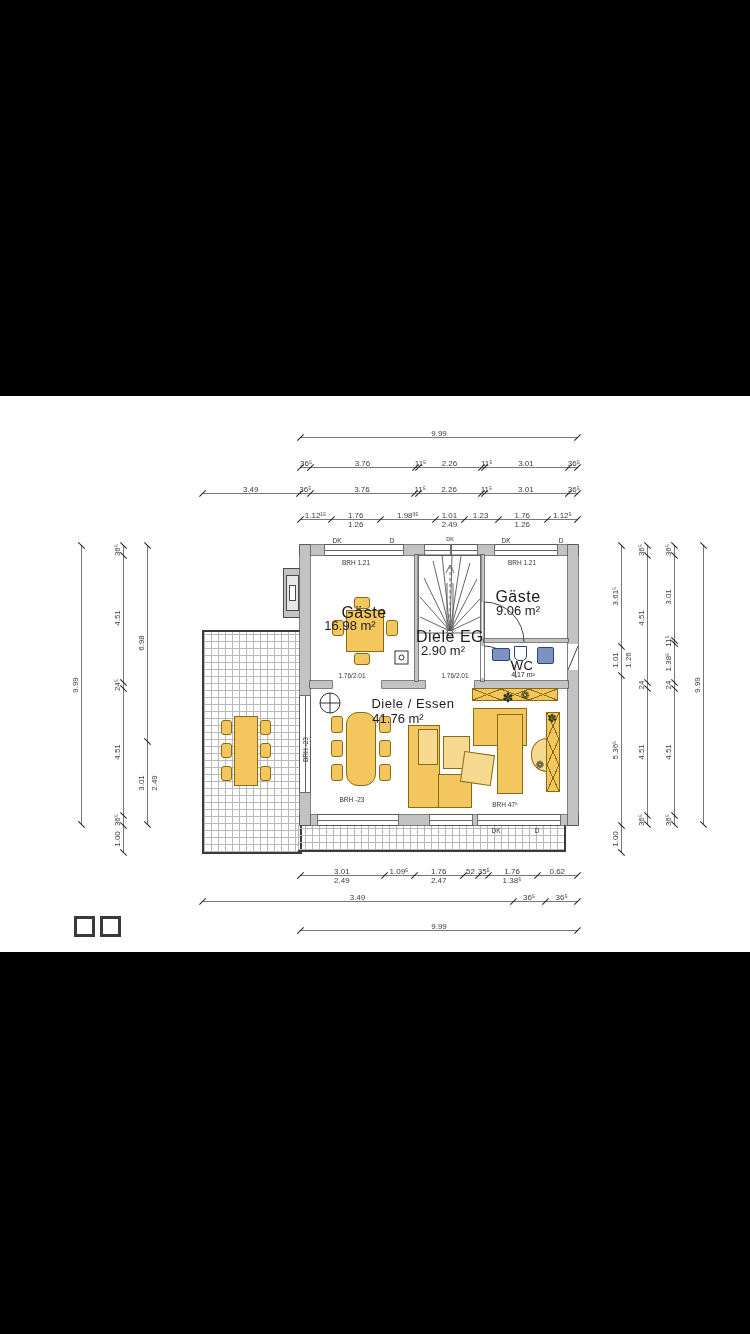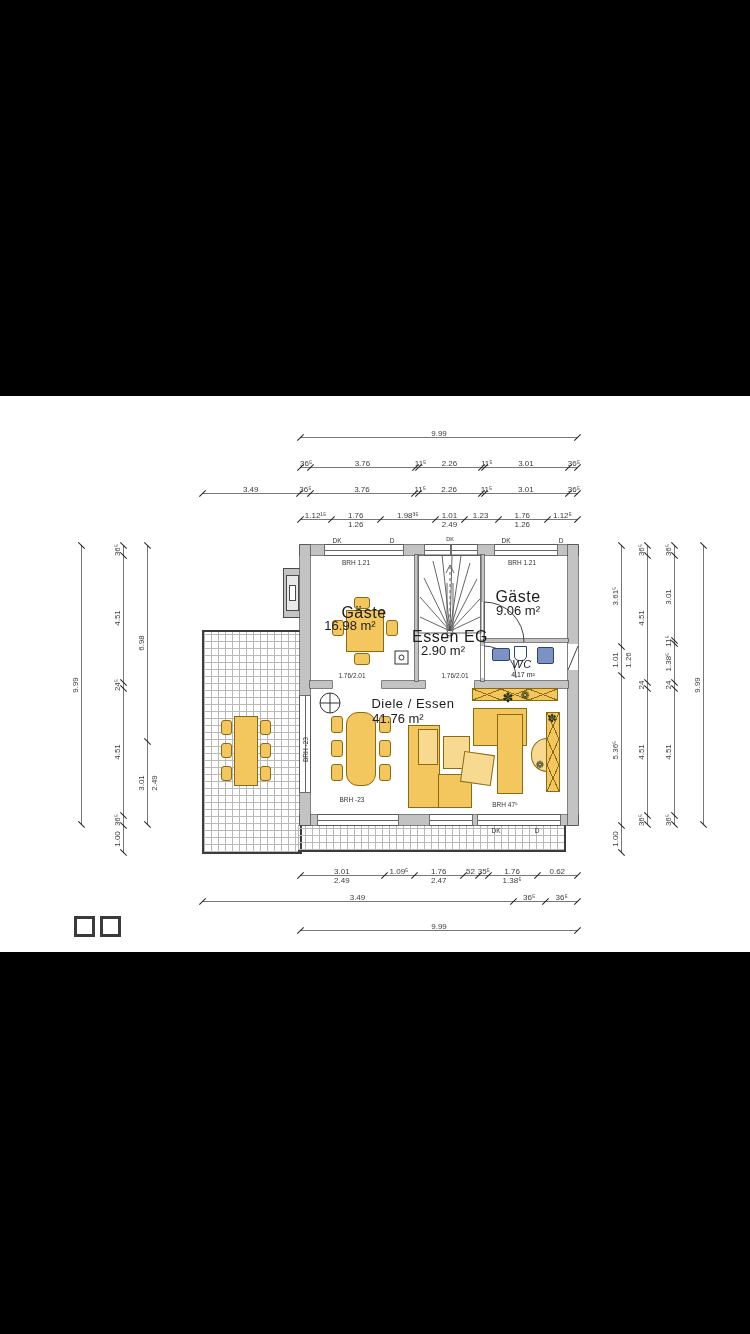--- a/index.html
+++ b/index.html
@@ -379,25 +379,25 @@
   <div class="fix" style="left:514px;top:250px;width:11px;height:13px;border-radius:0 0 5px 5px;background:#fff;"></div>
   <div class="fix" style="left:537px;top:251px;width:15px;height:15px;"></div>
 
   <div class="plant" style="left:508px;top:301px;">✽</div>
   <div class="plant" style="left:525px;top:299px;font-size:11px;">❁</div>
   <div class="plant" style="left:552px;top:322px;font-size:11px;">✽</div>
   <div class="plant" style="left:540px;top:368px;font-size:10px;">❁</div>
 
   <div class="lbl room-name" style="left:364px;top:208px;">Gäste</div>
   <div class="lbl room-area" style="left:350px;top:222px;">16.98 m²</div>
-  <div class="lbl room-name" style="left:450px;top:232px;">Essen EG</div>
+  <div class="lbl room-name" style="left:450px;top:232px;">Diele EG</div>
   <div class="lbl room-area" style="left:443px;top:247px;">2.90 m²</div>
   <div class="lbl room-name" style="left:518px;top:192px;">Gäste</div>
   <div class="lbl room-area" style="left:518px;top:207px;">9.06 m²</div>
-  <div class="lbl room-name" style="left:522px;top:262px;font-size:11px;font-style:italic;">WC</div>
+  <div class="lbl room-name" style="left:522px;top:262px;font-size:13px;">WC</div>
   <div class="lbl room-area" style="left:523px;top:275px;font-size:7px;">4.17 m²</div>
   <div class="lbl room-name" style="left:413px;top:300px;font-size:13px;">Diele / Essen</div>
   <div class="lbl room-area" style="left:398px;top:315px;">41.76 m²</div>
 
   <div class="lbl ann" style="left:352px;top:276px;">1.76/2.01</div>
   <div class="lbl ann" style="left:455px;top:276px;">1.76/2.01</div>
   <div class="lbl ann" style="left:356px;top:163px;">BRH 1.21</div>
   <div class="lbl ann" style="left:522px;top:163px;">BRH 1.21</div>
   <div class="lbl ann rot" style="left:305px;top:350px;">BRH -23</div>
   <div class="lbl ann" style="left:352px;top:400px;">BRH -23</div>

